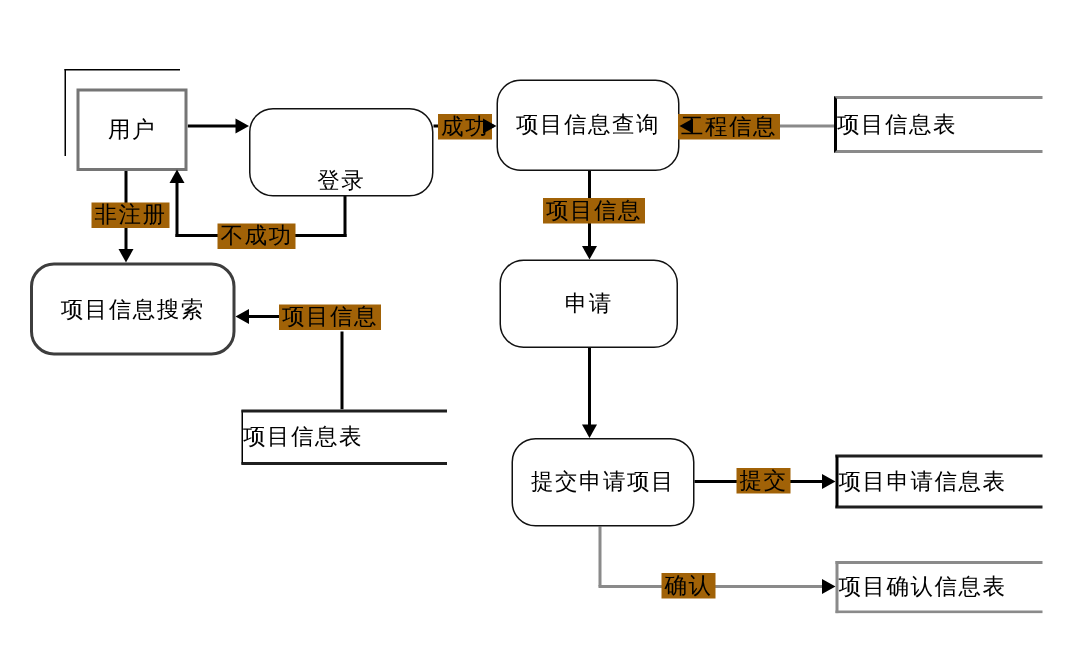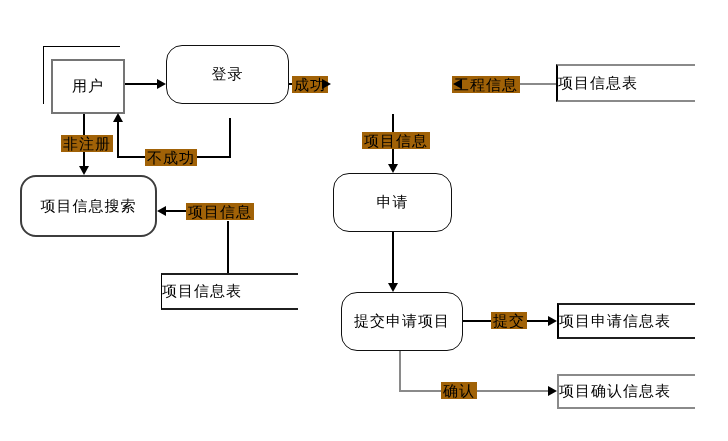--- a/index.html
+++ b/index.html
@@ -44,24 +44,27 @@
 </head>
 <body>
 
 <div class="canvas">
 
   <div class="shadow" style="left:43px;top:46px;width:76px;height:57px;"></div>
   <div class="node entity" style="left:51px;top:59px;width:74px;height:55px;">
     <span>用户</span>
   </div>
 
-  <div class="node proc" style="left:166px;top:45px;width:123px;height:59px;">
+  <div class="node proc" style="left:166px;top:72px;width:123px;height:59px;align-items:flex-end;">
     <span>登录</span>
   </div>
 
+  <div class="node proc" style="left:331px;top:53px;width:122px;height:61px;">
+    <span>项目信息查询</span>
+  </div>
 
   <div class="store" style="left:556px;top:64px;width:139px;height:38px;">
     <span>项目信息表</span>
   </div>
 
   <div class="node proc thick" style="left:20px;top:175px;width:137px;height:62px;">
     <span>项目信息搜索</span>
   </div>
 
   <div class="store dark" style="left:161px;top:273px;width:137px;height:37px;border-left-width:1.5px;">

